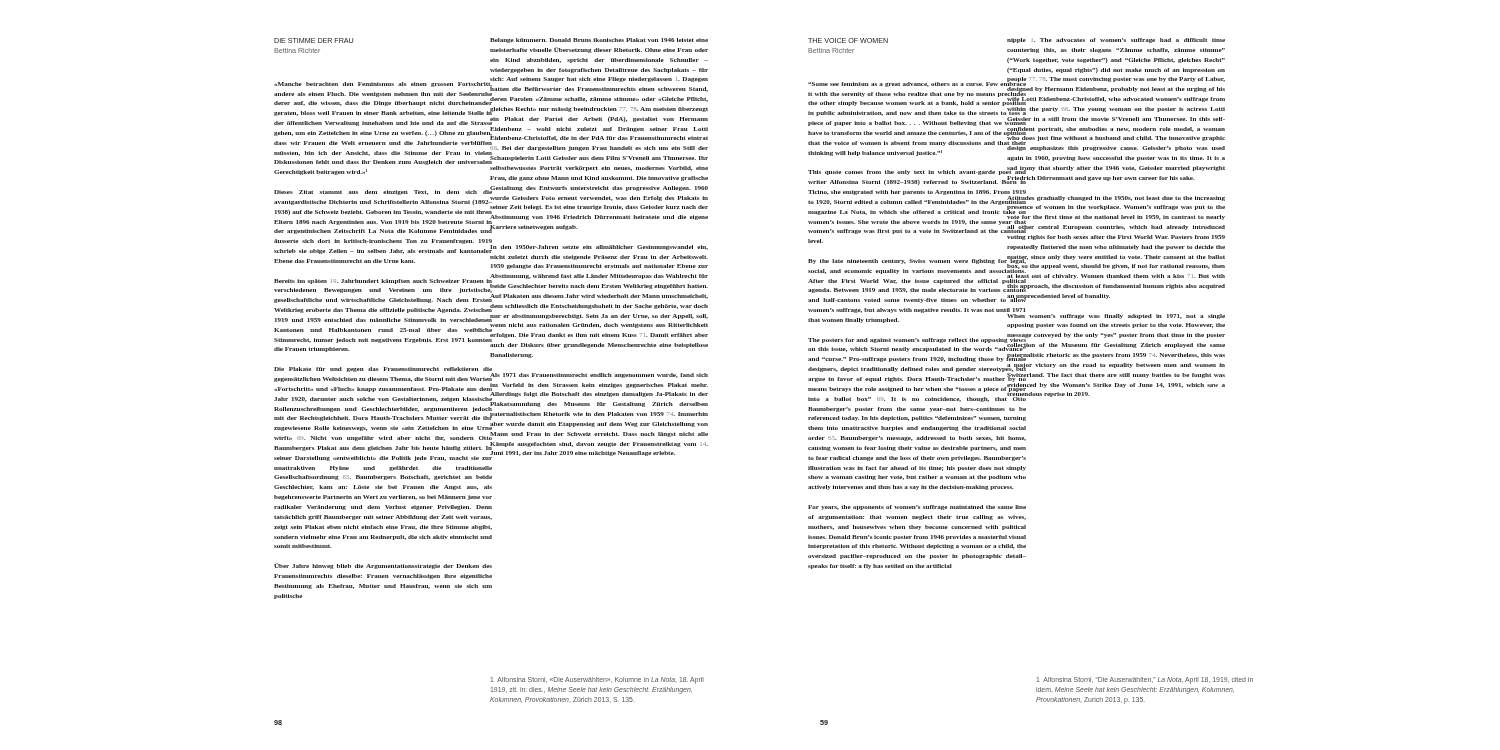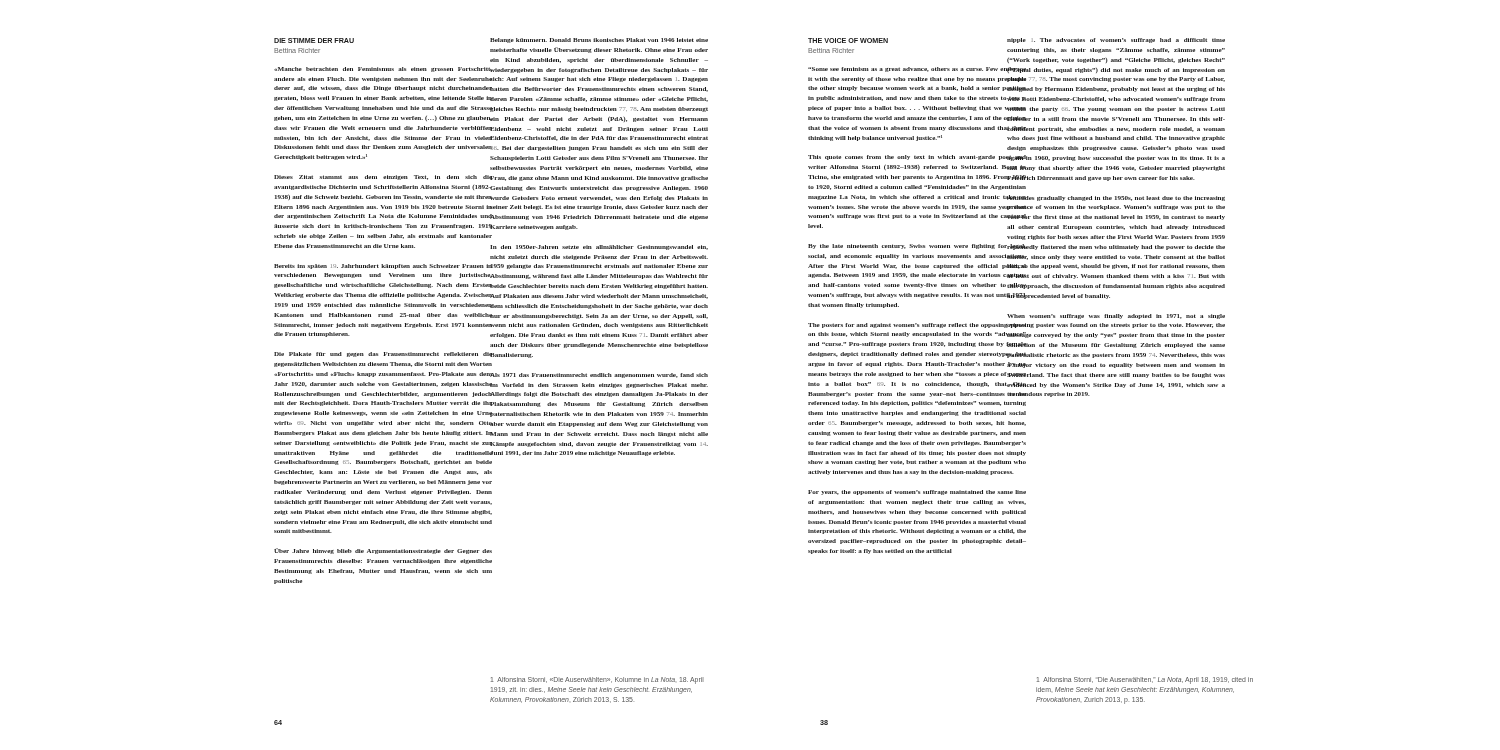--- a/index.html
+++ b/index.html
@@ -1,22 +1,22 @@
 <!DOCTYPE html>
 <html><head>
 <meta charset="utf-8">
 <style>
   html, body { margin: 0; padding: 0; background: #ffffff; }
   body { width: 1500px; height: 750px; position: relative; overflow: hidden;
          font-family: "Liberation Sans", sans-serif; color: #1a1a1a; }
   .col { position: absolute; width: 218px; font-size: 7.1px; line-height: 9.85px;
          font-weight: bold; text-align: justify; hyphens: manual; letter-spacing: -0.05px; }
   .col p { margin: 0 0 9.85px 0; font-family: Liberation Serif, serif; }
-  .title { font-weight: bold; font-size: 7.2px; line-height: 9.85px; text-transform: uppercase; }
-  .author { font-weight: normal; color: #666; font-size: 7.2px; line-height: 9.85px; margin-bottom: 9px; }
+  .title { font-weight: normal; font-size: 7.2px; line-height: 9.85px; text-transform: uppercase; }
+  .author { font-weight: normal; color: #666; font-size: 7.2px; line-height: 9.85px; margin-bottom: 24px; }
   .ref { color: #8a8a8a; font-weight: normal; }
   .footnote { position: absolute; width: 218px; font-size: 6.9px; line-height: 9.85px;
               color: #555; font-weight: normal; text-align: left; }
   .footnote i { font-style: italic; }
   .pagenum { position: absolute; font-size: 7.2px; font-weight: bold; }
   #c1 { left: 274px; top: 36px; }
   #c2 { left: 490px; top: 36px; width: 218px; }
   #c3 { left: 808px; top: 36px; }
   #c4 { left: 992px; top: 36px; margin-left: 15px; }
   #fn1 { left: 490px; top: 675px; }
@@ -27,35 +27,35 @@
 </head>
 <body>
 
 <div id="c1" class="col">
   <div class="title">DIE STIMME DER FRAU</div>
   <div class="author">Bettina Richter</div>
   <p>«Manche betrachten den Feminismus als einen grossen Fortschritt, andere als einen Fluch. Die wenigsten nehmen ihn mit der Seelenruhe derer auf, die wissen, dass die Dinge überhaupt nicht durcheinander geraten, bloss weil Frauen in einer Bank arbeiten, eine leitende Stelle in der öffentlichen Verwaltung innehaben und hie und da auf die Strasse gehen, um ein Zettelchen in eine Urne zu werfen. (…) Ohne zu glauben, dass wir Frauen die Welt erneuern und die Jahrhunderte verblüffen müssten, bin ich der Ansicht, dass die Stimme der Frau in vielen Diskussionen fehlt und dass ihr Denken zum Ausgleich der universalen Gerechtigkeit beitragen wird.»¹</p>
   <p>Dieses Zitat stammt aus dem einzigen Text, in dem sich die avantgardistische Dichterin und Schriftstellerin Alfonsina Storni (1892–1938) auf die Schweiz bezieht. Geboren im Tessin, wanderte sie mit ihren Eltern 1896 nach Argentinien aus. Von 1919 bis 1920 betreute Storni in der argentinischen Zeitschrift La Nota die Kolumne Feminidades und äusserte sich dort in kritisch-ironischem Ton zu Frauenfragen. 1919 schrieb sie obige Zeilen – im selben Jahr, als erstmals auf kantonaler Ebene das Frauenstimmrecht an die Urne kam.</p>
   <p>Bereits im späten <span class="ref">19</span>. Jahrhundert kämpften auch Schweizer Frauen in verschiedenen Bewegungen und Vereinen um ihre juristische, gesellschaftliche und wirtschaftliche Gleichstellung. Nach dem Ersten Weltkrieg eroberte das Thema die offizielle politische Agenda. Zwischen 1919 und 1959 entschied das männliche Stimmvolk in verschiedenen Kantonen und Halbkantonen rund 25-mal über das weibliche Stimmrecht, immer jedoch mit negativem Ergebnis. Erst 1971 konnten die Frauen triumphieren.</p>
   <p>Die Plakate für und gegen das Frauenstimmrecht reflektieren die gegensätzlichen Weltsichten zu diesem Thema, die Storni mit den Worten «Fortschritt» und «Fluch» knapp zusammenfasst. Pro-Plakate aus dem Jahr 1920, darunter auch solche von Gestalterinnen, zeigen klassische Rollenzuschreibungen und Geschlechterbilder, argumentieren jedoch mit der Rechtsgleichheit. Dora Hauth-Trachslers Mutter verrät die ihr zugewiesene Rolle keineswegs, wenn sie «ein Zettelchen in eine Urne wirft» <span class="ref">69</span>. Nicht von ungefähr wird aber nicht ihr, sondern Otto Baumbergers Plakat aus dem gleichen Jahr bis heute häufig zitiert. In seiner Darstellung «entweiblicht» die Politik jede Frau, macht sie zur unattraktiven Hyäne und gefährdet die traditionelle Gesellschaftsordnung <span class="ref">65</span>. Baumbergers Botschaft, gerichtet an beide Geschlechter, kam an: Löste sie bei Frauen die Angst aus, als begehrenswerte Partnerin an Wert zu verlieren, so bei Männern jene vor radikaler Veränderung und dem Verlust eigener Privilegien. Denn tatsächlich griff Baumberger mit seiner Abbildung der Zeit weit voraus, zeigt sein Plakat eben nicht einfach eine Frau, die ihre Stimme abgibt, sondern vielmehr eine Frau am Rednerpult, die sich aktiv einmischt und somit mitbestimmt.</p>
-  <p>Über Jahre hinweg blieb die Argumentationsstrategie der Gegner des Frauenstimmrechts dieselbe: Frauen vernachlässigen ihre eigentliche Bestimmung als Ehefrau, Mutter und Hausfrau, wenn sie sich um politische</p>
+  <p>Über Jahre hinweg blieb die Argumentationsstrategie der Denken des Frauenstimmrechts dieselbe: Frauen vernachlässigen ihre eigentliche Bestimmung als Ehefrau, Mutter und Hausfrau, wenn sie sich um politische</p>
 </div>
 
 <div id="c2" class="col">
   <p>Belange kümmern. Donald Bruns ikonisches Plakat von 1946 leistet eine meisterhafte visuelle Übersetzung dieser Rhetorik. Ohne eine Frau oder ein Kind abzubilden, spricht der überdimensionale Schnuller – wiedergegeben in der fotografischen Detailtreue des Sachplakats – für sich: Auf seinem Sauger hat sich eine Fliege niedergelassen <span class="ref">1</span>. Dagegen hatten die Befürworter des Frauenstimmrechts einen schweren Stand, deren Parolen «Zämme schaffe, zämme stimme» oder «Gleiche Pflicht, gleiches Recht» nur mässig beeindruckten <span class="ref">77, 78</span>. Am meisten überzeugt ein Plakat der Partei der Arbeit (PdA), gestaltet von Hermann Eidenbenz – wohl nicht zuletzt auf Drängen seiner Frau Lotti Eidenbenz-Christoffel, die in der PdA für das Frauenstimmrecht eintrat <span class="ref">66</span>. Bei der dargestellten jungen Frau handelt es sich um ein Still der Schauspielerin Lotti Geissler aus dem Film S'Vreneli am Thunersee. Ihr selbstbewusstes Porträt verkörpert ein neues, modernes Vorbild, eine Frau, die ganz ohne Mann und Kind auskommt. Die innovative grafische Gestaltung des Entwurfs unterstreicht das progressive Anliegen. 1960 wurde Geisslers Foto erneut verwendet, was den Erfolg des Plakats in seiner Zeit belegt. Es ist eine traurige Ironie, dass Geissler kurz nach der Abstimmung von 1946 Friedrich Dürrenmatt heiratete und die eigene Karriere seinetwegen aufgab.</p>
   <p>In den 1950er-Jahren setzte ein allmählicher Gesinnungswandel ein, nicht zuletzt durch die steigende Präsenz der Frau in der Arbeitswelt. 1959 gelangte das Frauenstimmrecht erstmals auf nationaler Ebene zur Abstimmung, während fast alle Länder Mitteleuropas das Wahlrecht für beide Geschlechter bereits nach dem Ersten Weltkrieg eingeführt hatten. Auf Plakaten aus diesem Jahr wird wiederholt der Mann umschmeichelt, dem schliesslich die Entscheidungshoheit in der Sache gehörte, war doch nur er abstimmungsberechtigt. Sein Ja an der Urne, so der Appell, soll, wenn nicht aus rationalen Gründen, doch wenigstens aus Ritterlichkeit erfolgen. Die Frau dankt es ihm mit einem Kuss <span class="ref">71</span>. Damit erfährt aber auch der Diskurs über grundlegende Menschenrechte eine beispiellose Banalisierung.</p>
   <p>Als 1971 das Frauenstimmrecht endlich angenommen wurde, fand sich im Vorfeld in den Strassen kein einziges gegnerisches Plakat mehr. Allerdings folgt die Botschaft des einzigen damaligen Ja-Plakats in der Plakatsammlung des Museum für Gestaltung Zürich derselben paternalistischen Rhetorik wie in den Plakaten von 1959 <span class="ref">74</span>. Immerhin aber wurde damit ein Etappensieg auf dem Weg zur Gleichstellung von Mann und Frau in der Schweiz erreicht. Dass noch längst nicht alle Kämpfe ausgefochten sind, davon zeugte der Frauenstreiktag vom <span class="ref">14</span>. Juni 1991, der im Jahr 2019 eine mächtige Neuauflage erlebte.</p>
 </div>
 
 <div id="fn1" class="footnote">
   <span>1</span>&nbsp;
   <span>Alfonsina Storni, «Die Auserwählten», Kolumne in </span><i>La Nota</i><span>, 18. April 1919, zit. in: dies., </span><i>Meine Seele hat kein Geschlecht. Erzählungen, Kolumnen, Provokationen</i><span>, Zürich 2013, S. 135.</span>
 </div>
 
-<div id="pn1" class="pagenum">64</div>
+<div id="pn1" class="pagenum">98</div>
 
 <div id="c3" class="col">
   <div class="title">THE VOICE OF WOMEN</div>
   <div class="author">Bettina Richter</div>
   <p>“Some see feminism as a great advance, others as a curse. Few embrace it with the serenity of those who realize that one by no means precludes the other simply because women work at a bank, hold a senior position in public administration, and now and then take to the streets to toss a piece of paper into a ballot box. . . . Without believing that we women have to transform the world and amaze the centuries, I am of the opinion that the voice of women is absent from many discussions and that their thinking will help balance universal justice.”¹</p>
   <p>This quote comes from the only text in which avant-garde poet and writer Alfonsina Storni (1892–1938) referred to Switzerland. Born in Ticino, she emigrated with her parents to Argentina in 1896. From 1919 to 1920, Storni edited a column called “Feminidades” in the Argentinian magazine La Nota, in which she offered a critical and ironic take on women’s issues. She wrote the above words in 1919, the same year that women’s suffrage was first put to a vote in Switzerland at the cantonal level.</p>
   <p>By the late nineteenth century, Swiss women were fighting for legal, social, and economic equality in various movements and associations. After the First World War, the issue captured the official political agenda. Between 1919 and 1959, the male electorate in various cantons and half-cantons voted some twenty-five times on whether to allow women’s suffrage, but always with negative results. It was not until 1971 that women finally triumphed.</p>
   <p>The posters for and against women’s suffrage reflect the opposing views on this issue, which Storni neatly encapsulated in the words “advance” and “curse.” Pro-suffrage posters from 1920, including those by female designers, depict traditionally defined roles and gender stereotypes, but argue in favor of equal rights. Dora Hauth-Trachsler’s mother by no means betrays the role assigned to her when she “tosses a piece of paper into a ballot box” <span class="ref">69</span>. It is no coincidence, though, that Otto Baumberger’s poster from the same year–not hers–continues to be referenced today. In his depiction, politics “defeminizes” women, turning them into unattractive harpies and endangering the traditional social order <span class="ref">65</span>. Baumberger’s message, addressed to both sexes, hit home, causing women to fear losing their value as desirable partners, and men to fear radical change and the loss of their own privileges. Baumberger’s illustration was in fact far ahead of its time; his poster does not simply show a woman casting her vote, but rather a woman at the podium who actively intervenes and thus has a say in the decision-making process.</p>
   <p>For years, the opponents of women’s suffrage maintained the same line of argumentation: that women neglect their true calling as wives, mothers, and housewives when they become concerned with political issues. Donald Brun’s iconic poster from 1946 provides a masterful visual interpretation of this rhetoric. Without depicting a woman or a child, the oversized pacifier–reproduced on the poster in photographic detail–speaks for itself: a fly has settled on the artificial</p>
 </div>
@@ -64,13 +64,13 @@
   <p>nipple <span class="ref">1</span>. The advocates of women’s suffrage had a difficult time countering this, as their slogans “Zämme schaffe, zämme stimme” (“Work together, vote together”) and “Gleiche Pflicht, gleiches Recht” (“Equal duties, equal rights”) did not make much of an impression on people <span class="ref">77, 78</span>. The most convincing poster was one by the Party of Labor, designed by Hermann Eidenbenz, probably not least at the urging of his wife Lotti Eidenbenz-Christoffel, who advocated women’s suffrage from within the party <span class="ref">66</span>. The young woman on the poster is actress Lotti Geissler in a still from the movie S’Vreneli am Thunersee. In this self-confident portrait, she embodies a new, modern role model, a woman who does just fine without a husband and child. The innovative graphic design emphasizes this progressive cause. Geissler’s photo was used again in 1960, proving how successful the poster was in its time. It is a sad irony that shortly after the 1946 vote, Geissler married playwright Friedrich Dürrenmatt and gave up her own career for his sake.</p>
   <p>Attitudes gradually changed in the 1950s, not least due to the increasing presence of women in the workplace. Women’s suffrage was put to the vote for the first time at the national level in 1959, in contrast to nearly all other central European countries, which had already introduced voting rights for both sexes after the First World War. Posters from 1959 repeatedly flattered the men who ultimately had the power to decide the matter, since only they were entitled to vote. Their consent at the ballot box, so the appeal went, should be given, if not for rational reasons, then at least out of chivalry. Women thanked them with a kiss <span class="ref">71</span>. But with this approach, the discussion of fundamental human rights also acquired an unprecedented level of banality.</p>
   <p>When women’s suffrage was finally adopted in 1971, not a single opposing poster was found on the streets prior to the vote. However, the message conveyed by the only “yes” poster from that time in the poster collection of the Museum für Gestaltung Zürich employed the same paternalistic rhetoric as the posters from 1959 <span class="ref">74</span>. Nevertheless, this was a major victory on the road to equality between men and women in Switzerland. The fact that there are still many battles to be fought was evidenced by the Women’s Strike Day of June 14, 1991, which saw a tremendous reprise in 2019.</p>
 </div>
 
 <div id="fn2" class="footnote">
   <span>1</span>&nbsp;
   <span>Alfonsina Storni, “Die Auserwählten,” </span><i>La Nota</i><span>, April 18, 1919, cited in idem, </span><i>Meine Seele hat kein Geschlecht: Erzählungen, Kolumnen, Provokationen</i><span>, Zurich 2013, p. 135.</span>
 </div>
 
-<div id="pn2" class="pagenum">38</div>
+<div id="pn2" class="pagenum">59</div>
 
 </body></html>

